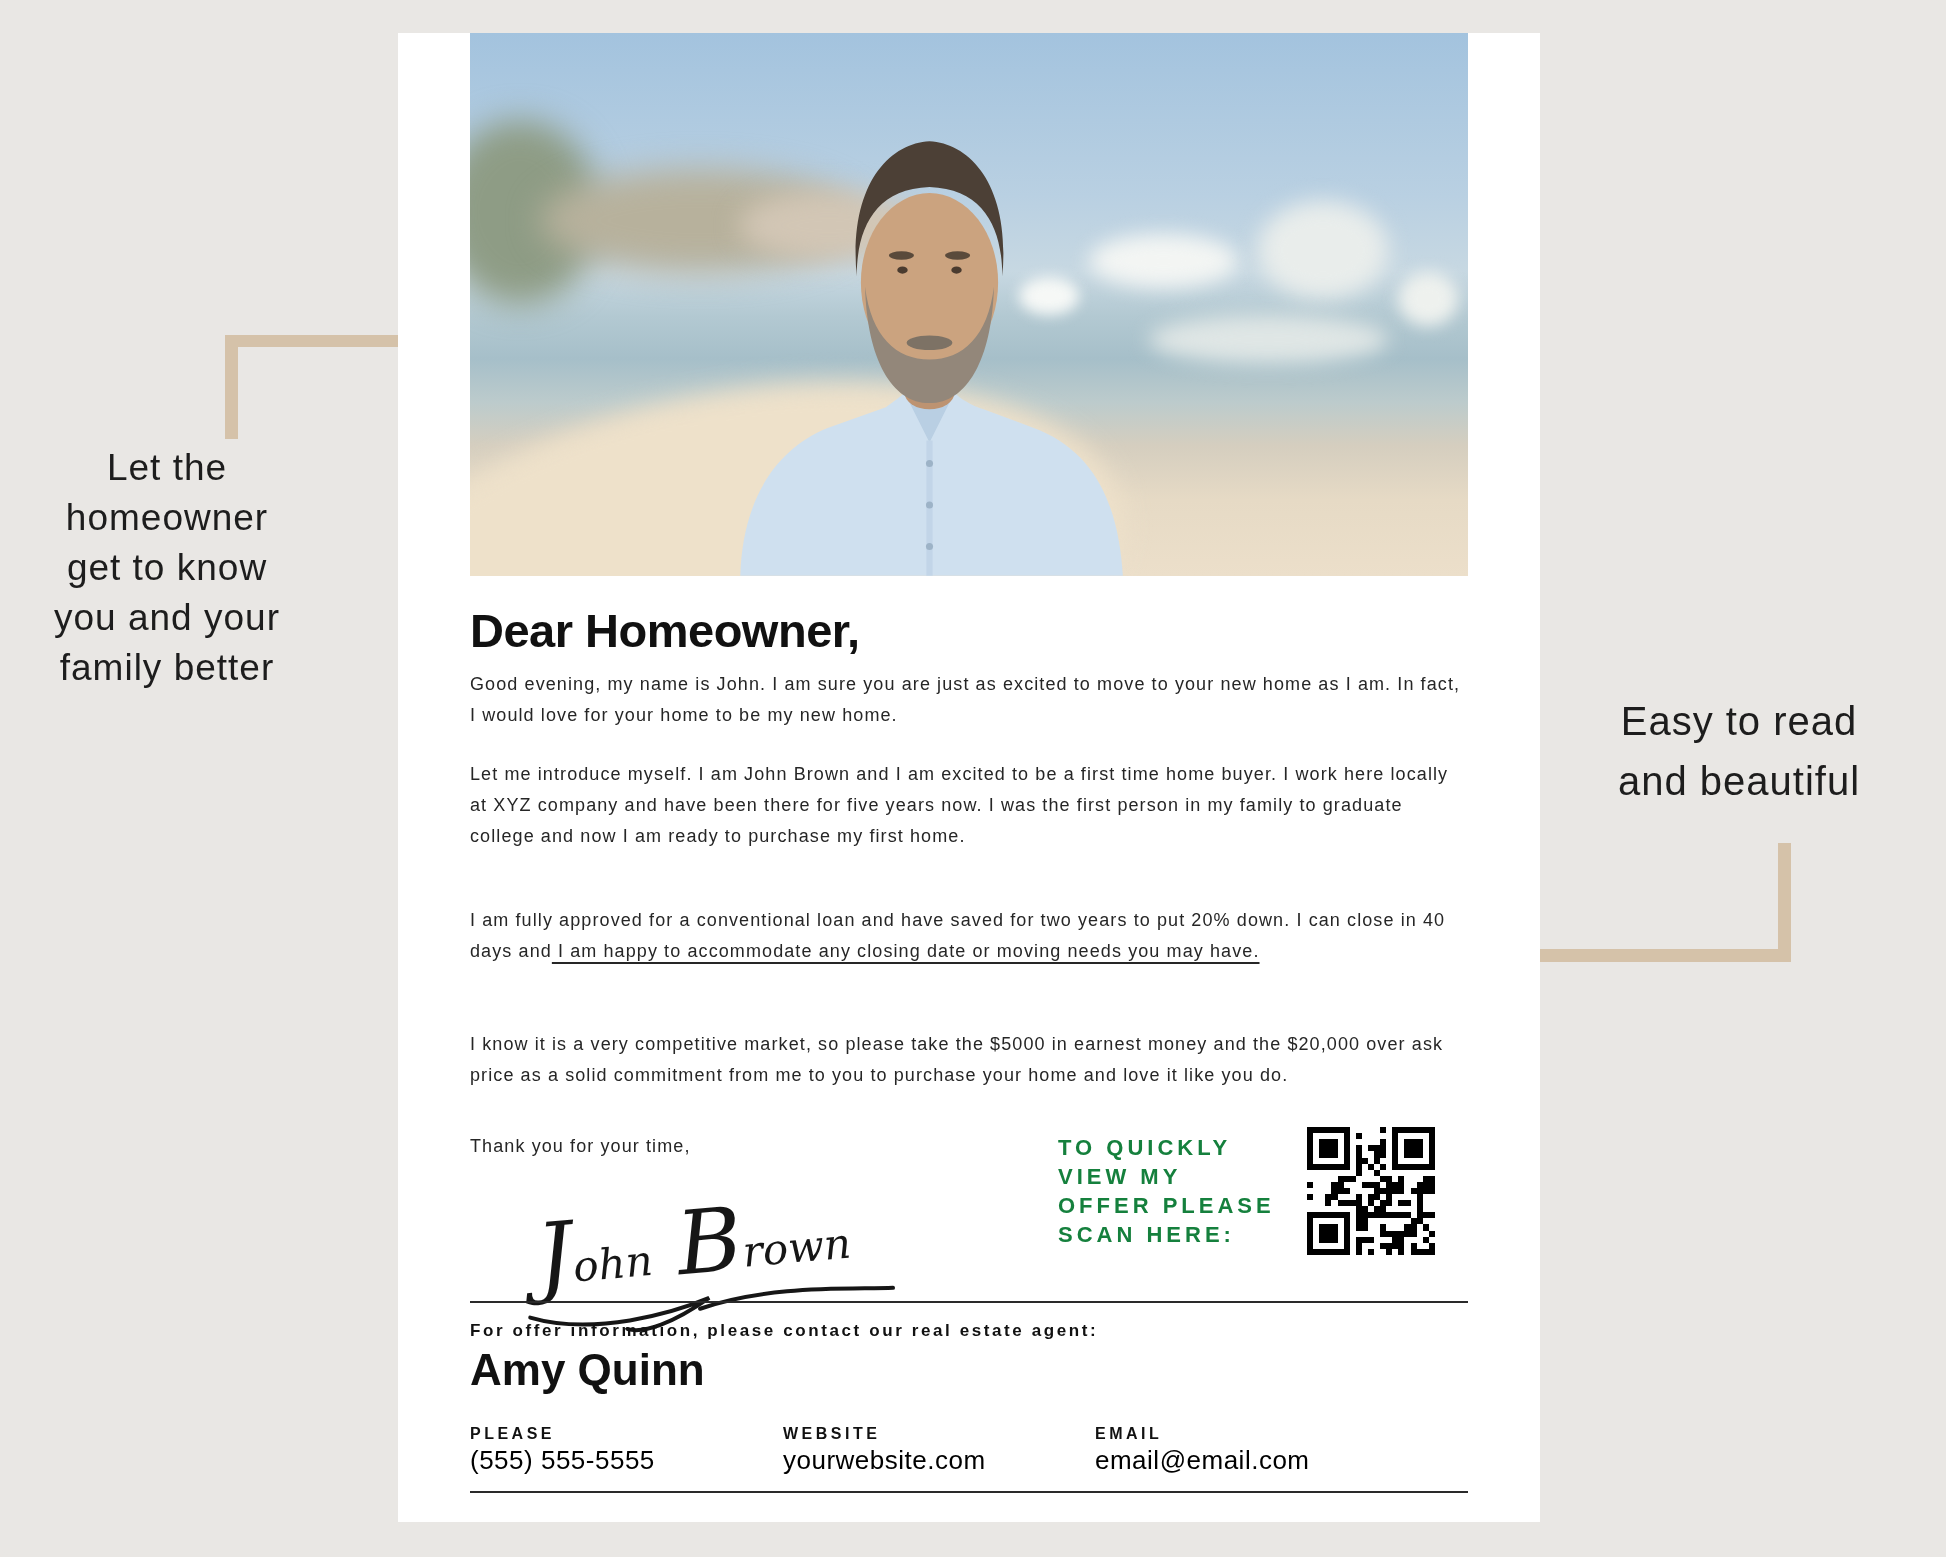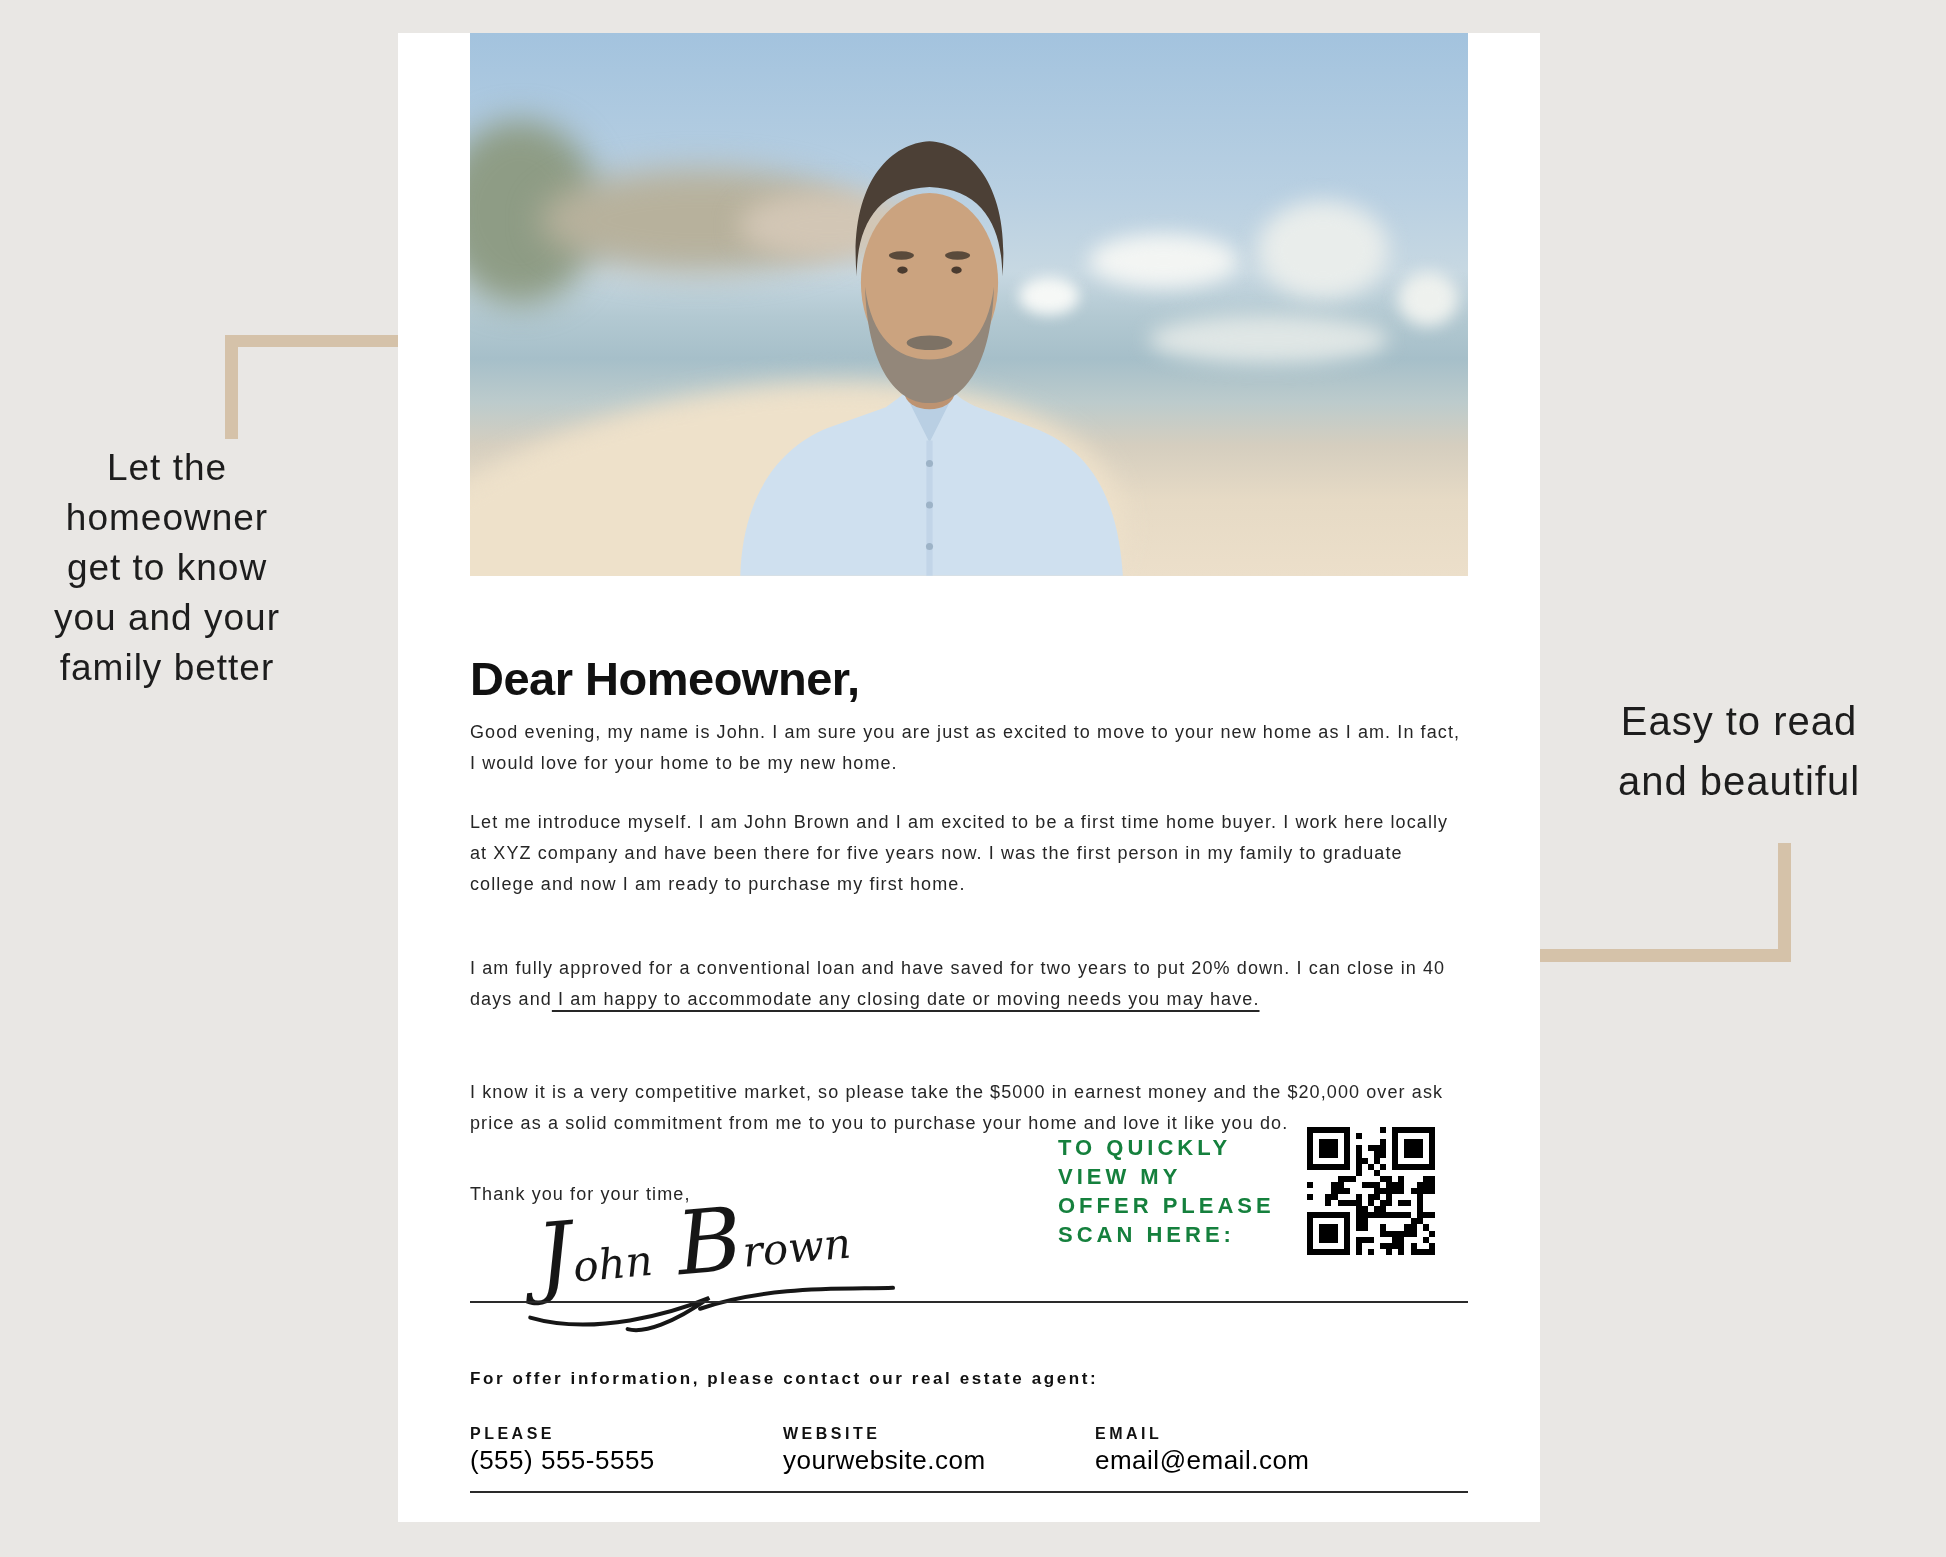--- a/index.html
+++ b/index.html
@@ -22,21 +22,21 @@
   
   .photo{position:absolute;left:72px;top:0;width:998px;height:543px;overflow:hidden;
          background:linear-gradient(180deg,#a3c3de 0%,#b9d0e2 30%,#c7d8e2 44%,#b3c9d2 52%,
                     #a6bfc9 60%,#bccbcc 68%,#d5cebf 76%,#e6dac5 86%,#ecdfca 100%);}
   .blob{position:absolute;border-radius:50%;}
   .sand{position:absolute;left:-12%;bottom:-34%;width:78%;height:68%;background:#eee1ca;
         border-radius:50%;filter:blur(12px);transform:rotate(-10deg);}
   .man{position:absolute;left:21%;bottom:0;width:50%;height:90%;}
 
   
-  .content{position:absolute;left:72px;width:998px;margin-top:48px;}
+  .content{position:absolute;left:72px;width:998px;}
   .greeting{top:570px;font-size:47px;font-weight:800;letter-spacing:-0.5px;color:#111;}
   .para{font-size:18px;line-height:31px;letter-spacing:1.1px;color:#262626;width:992px;}
   .p1{top:636px;} .p2{top:726px;} .p3{top:872px;} .p4{top:996px;}
   .closing{top:1098px;}
   .para u{text-underline-offset:5px;text-decoration-thickness:2px;}
 
   .sig{position:absolute;left:120px;top:1118px;width:400px;height:200px;}
 
   .qr-text{position:absolute;left:660px;top:1100px;width:240px;font-size:22px;font-weight:bold;
            letter-spacing:4px;line-height:29px;color:#15803d;}
@@ -353,20 +353,21 @@
           <rect x="15" y="20" width="1" height="1"></rect>
           <rect x="17" y="20" width="1" height="1"></rect>
           <rect x="18" y="20" width="1" height="1"></rect>
           <rect x="19" y="20" width="1" height="1"></rect>
           <rect x="20" y="20" width="1" height="1"></rect>
         </g>
     </svg>
 
     <div class="rule rule1"></div>
     <div class="content abs contact-intro">For offer information, please contact our real estate agent:</div>
+    <div class="content abs agent-name">Amy Quinn</div>
 
     <div class="col col-phone">
       <div class="lbl">PLEASE</div>
       <div class="val">(555) 555-5555</div>
     </div>
     <div class="col col-web">
       <div class="lbl">WEBSITE</div>
       <div class="val">yourwebsite.com</div>
     </div>
     <div class="col col-email">

